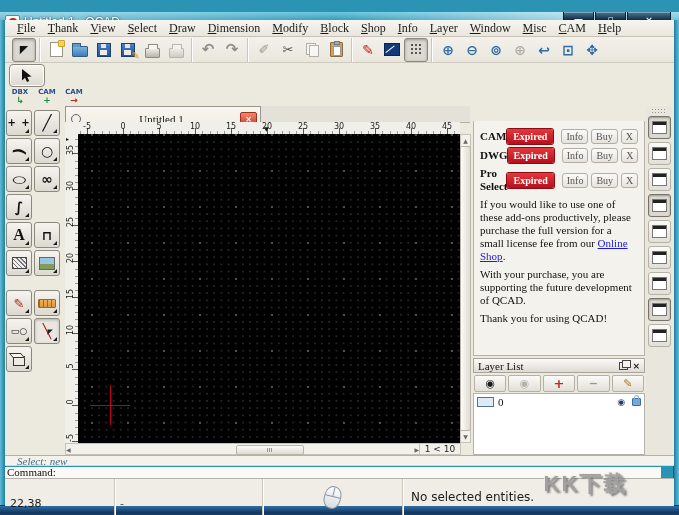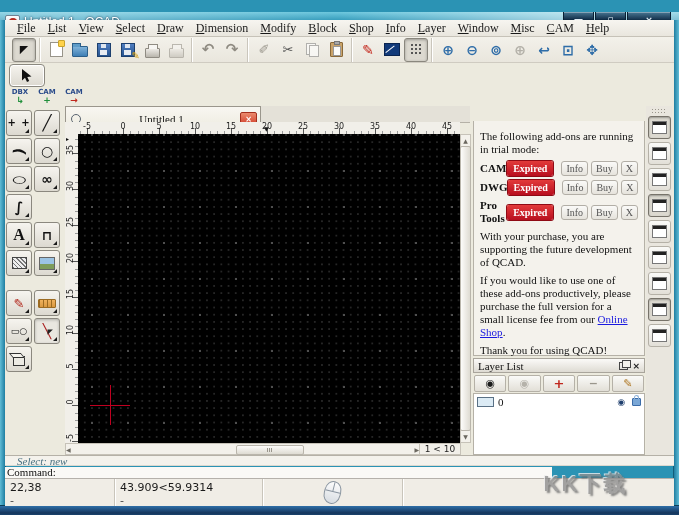--- a/index.html
+++ b/index.html
@@ -219,23 +219,23 @@
     background:radial-gradient(circle,#9a968c 0.7px,transparent 1px);background-size:3px 3px;}
   .dock-btn{width:21px;height:21px;margin-bottom:3px;border:1px solid #b5b1a7;border-radius:3px;
     background:linear-gradient(#fafaf8,#e2dfd7);display:flex;align-items:center;justify-content:center;cursor:default;}
   .dock-btn[data-pressed="true"]{border-color:#77736a;background:#dcd9d0;box-shadow:inset 0 1px 2px rgba(0,0,0,.3);}
   .dock-ic{width:13px;height:11px;background:#fff;border:1px solid #777;position:relative;display:inline-block;}
   .dock-ic::before{content:"";position:absolute;left:0;top:0;width:13px;height:3px;background:#222;}
 
   
   .cmd-history{left:5px;top:455px;width:669px;height:11px;background:#f4f2ec;border-top:1px solid #b5b1a7;
     border-bottom:1px solid #dbd8cf;font-style:italic;font-size:11px;line-height:11px;color:#4a7080;padding-left:12px;box-sizing:border-box;}
-  .cmd-line{left:5px;top:467px;width:547px;height:11px;background:#faf9f6;font-size:11px;line-height:11px;color:#111;padding-left:2px;box-sizing:border-box;cursor:text;}
+  .cmd-line{left:5px;top:467px;width:656px;height:11px;background:#faf9f6;font-size:11px;line-height:11px;color:#111;padding-left:2px;box-sizing:border-box;cursor:text;}
   .statusbar{left:5px;top:478px;width:669px;height:27px;background:#f0ede6;border-top:1px solid #b5b1ab;display:flex;}
-  .scell{border-right:1px solid #c9c5bb;box-shadow:1px 0 0 #fff;padding:2px 5px;box-sizing:border-box;
+  .scell{border-right:1px solid #c9c5bb;box-shadow:1px 0 0 #fff;padding:18px 5px;box-sizing:border-box;
     font:11px "DejaVu Sans",sans-serif;color:#1a1a1a;}
   .scell .sub{color:#444;}
   .c1{width:110px;} .c2{width:148px;} .c3{width:140px;display:flex;align-items:center;justify-content:center;}
   .c4{flex:1;border-right:none;box-shadow:none;display:flex;align-items:center;padding-left:8px;font-size:12px;}
   .mouse{width:15px;height:21px;border:1px solid #8a95a0;border-radius:8px / 10px;
     background:linear-gradient(#fcfcfc,#d8dde2);position:relative;transform:rotate(14deg);}
   .mouse::before{content:"";position:absolute;left:7px;top:0;width:1px;height:9px;background:#8a95a0;}
   .mouse::after{content:"";position:absolute;left:0;top:9px;width:15px;height:1px;background:#8a95a0;}
 
   
@@ -259,21 +259,21 @@
 </div>
 
 <div class="abs b-left" data-name="window-border-left"></div>
 <div class="abs b-right" data-name="window-border-right"></div>
 <div class="abs b-bottom" data-name="window-border-bottom"></div>
 
 <div class="abs menubar" data-name="menu-bar">
 
     <span class="mitem" data-name="menu-item-file">File</span>
 
-    <span class="mitem" data-name="menu-item-edit">List</span>
+    <span class="mitem" data-name="menu-item-edit">Thank</span>
 
     <span class="mitem" data-name="menu-item-view">View</span>
 
     <span class="mitem" data-name="menu-item-select">Select</span>
 
     <span class="mitem" data-name="menu-item-draw">Draw</span>
 
     <span class="mitem" data-name="menu-item-dimension">Dimension</span>
 
     <span class="mitem" data-name="menu-item-modify">Modify</span>
@@ -566,49 +566,48 @@
         <i></i>
         <i></i>
       </span>
   </span>
   <span class="sarrow" data-name="scroll-right-icon">▶</span>
   <span class="zoomcell" data-name="zoom-factor-indicator">1 &lt; 10</span>
 </div>
 
 <div class="abs trial" data-name="trial-panel">
   <div class="trial-body" data-name="trial-panel-body">
-    <p data-name="trial-intro">The following add-ons are running in trial mode:</p>
     <div data-name="addon-rows">
 
         <div class="addon-row" data-name="addon-row">
           <span class="addon-name" data-name="addon-name">CAM</span>
           <span class="badge" data-name="expired-badge">Expired</span>
           <span class="mini" data-name="addon-info-button">Info</span>
           <span class="mini" data-name="addon-buy-button">Buy</span>
           <span class="mini" data-name="addon-close-button">X</span>
         </div>
 
         <div class="addon-row" data-name="addon-row">
           <span class="addon-name" data-name="addon-name">DWG</span>
           <span class="badge" data-name="expired-badge">Expired</span>
           <span class="mini" data-name="addon-info-button">Info</span>
           <span class="mini" data-name="addon-buy-button">Buy</span>
           <span class="mini" data-name="addon-close-button">X</span>
         </div>
 
         <div class="addon-row" data-name="addon-row">
-          <span class="addon-name" data-name="addon-name">Pro Tools</span>
+          <span class="addon-name" data-name="addon-name">Pro Select</span>
           <span class="badge" data-name="expired-badge">Expired</span>
           <span class="mini" data-name="addon-info-button">Info</span>
           <span class="mini" data-name="addon-buy-button">Buy</span>
           <span class="mini" data-name="addon-close-button">X</span>
         </div>
       </div>
+    <p data-name="trial-purchase-text"><span data-name="trial-para1">If you would like to use one of these add-ons productively, please purchase the full version for a small license fee from our </span><a class="link" data-name="online-shop-link">Online Shop</a><span data-name="trial-para1-end">.</span></p>
     <p data-name="trial-support-text">With your purchase, you are supporting the future development of QCAD.</p>
-    <p data-name="trial-purchase-text"><span data-name="trial-para1">If you would like to use one of these add-ons productively, please purchase the full version for a small license fee from our </span><a class="link" data-name="online-shop-link">Online Shop</a><span data-name="trial-para1-end">.</span></p>
     <p data-name="trial-thanks-text">Thank you for using QCAD!</p>
   </div>
 </div>
 
 <div class="abs layerpanel" data-name="layer-list-panel">
   <div class="panel-title" data-name="layer-list-title-bar">
     <span data-name="layer-list-title-text">Layer List</span>
     <span class="pt-icons">
       <span class="float-ic" data-name="panel-float-icon"></span>
       <span class="x-ic" data-name="panel-close-icon">×</span>
@@ -681,23 +680,23 @@
 
 <div class="abs cmd-history" data-name="command-history">Select: new</div>
 <div class="abs cmd-line" data-name="command-input">Command:</div>
 
 <div class="abs statusbar" data-name="status-bar">
   <div class="scell c1" data-name="absolute-coordinates">
     <div data-name="coord-abs-value">22,38</div>
     <div class="sub" data-name="coord-abs-rel-value">-</div>
   </div>
   <div class="scell c2" data-name="polar-coordinates">
-    <div data-name="coord-polar-value">43.909&lt;59.9314</div>
     <div class="sub" data-name="coord-polar-rel-value">-</div>
   </div>
   <div class="scell c3" data-name="mouse-hint-cell">
     <span class="mouse" data-name="mouse-status-icon"></span>
   </div>
+  <div class="scell c4" data-name="selection-status">No selected entities.</div>
 </div>
 
 <div class="abs watermark" data-name="watermark">
   <div class="wm-big" data-name="watermark-logo">KK下载</div>
 </div>
 
 </body></html>

